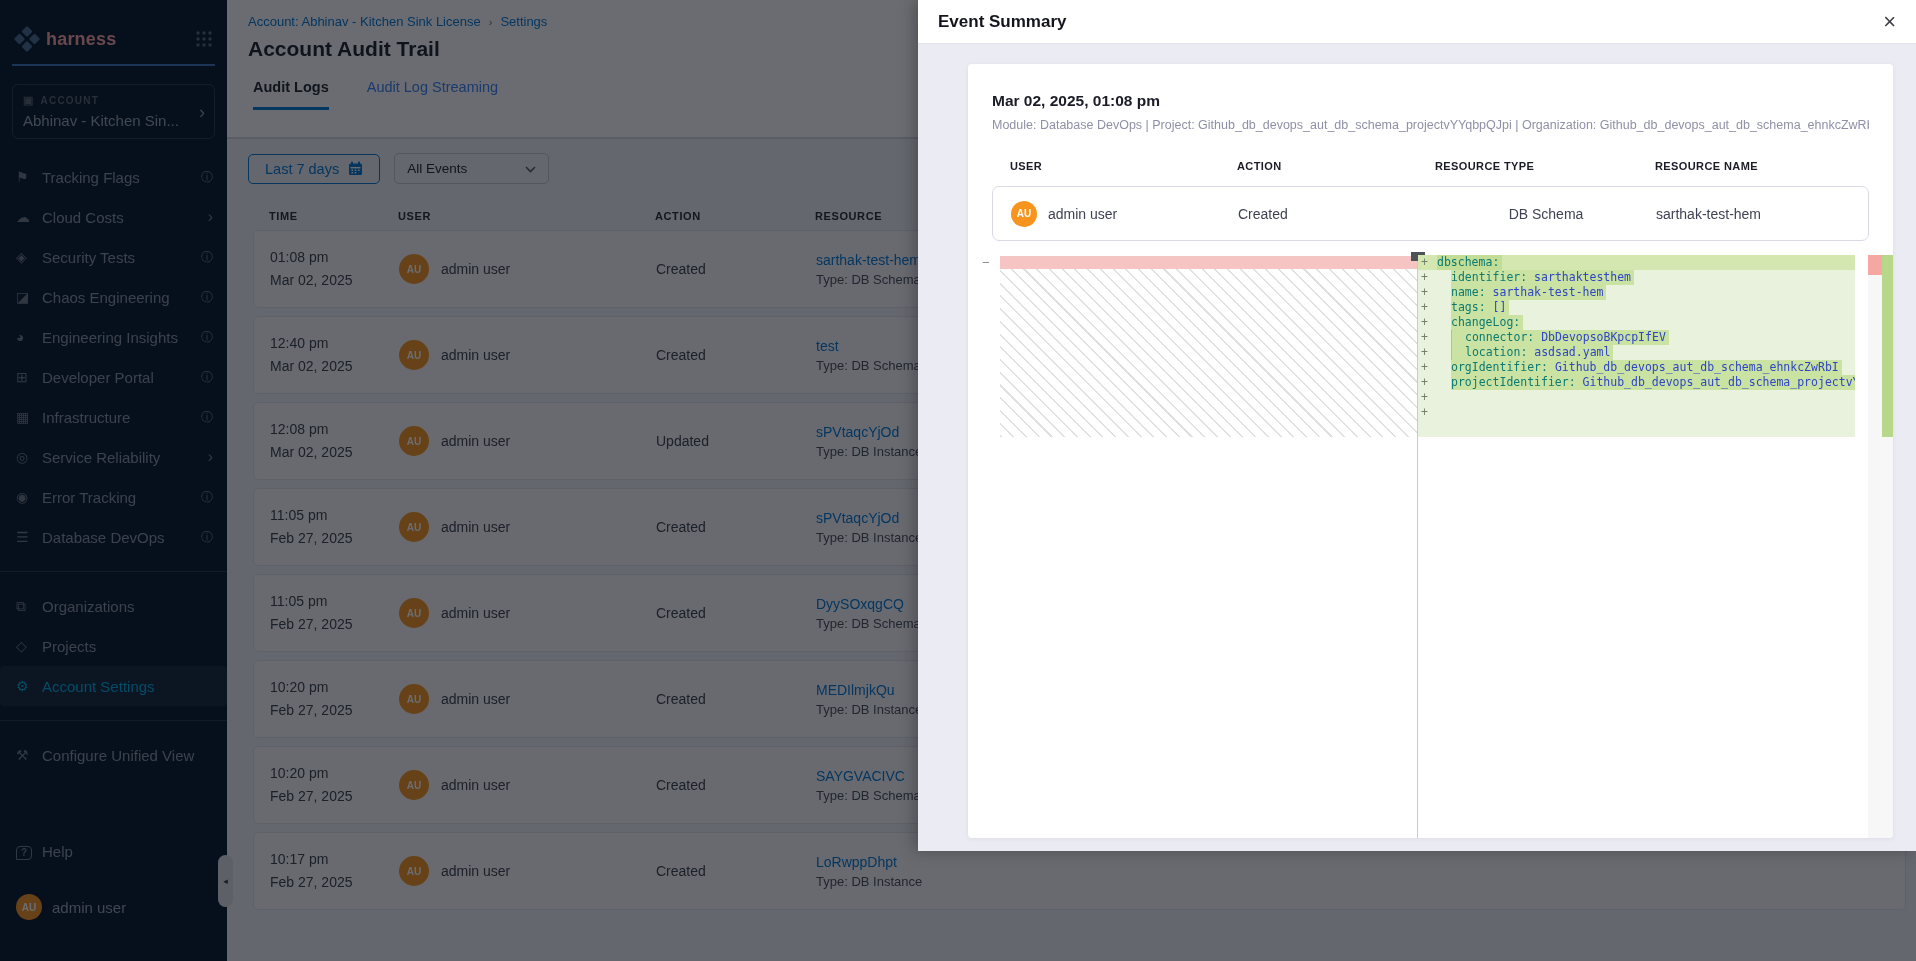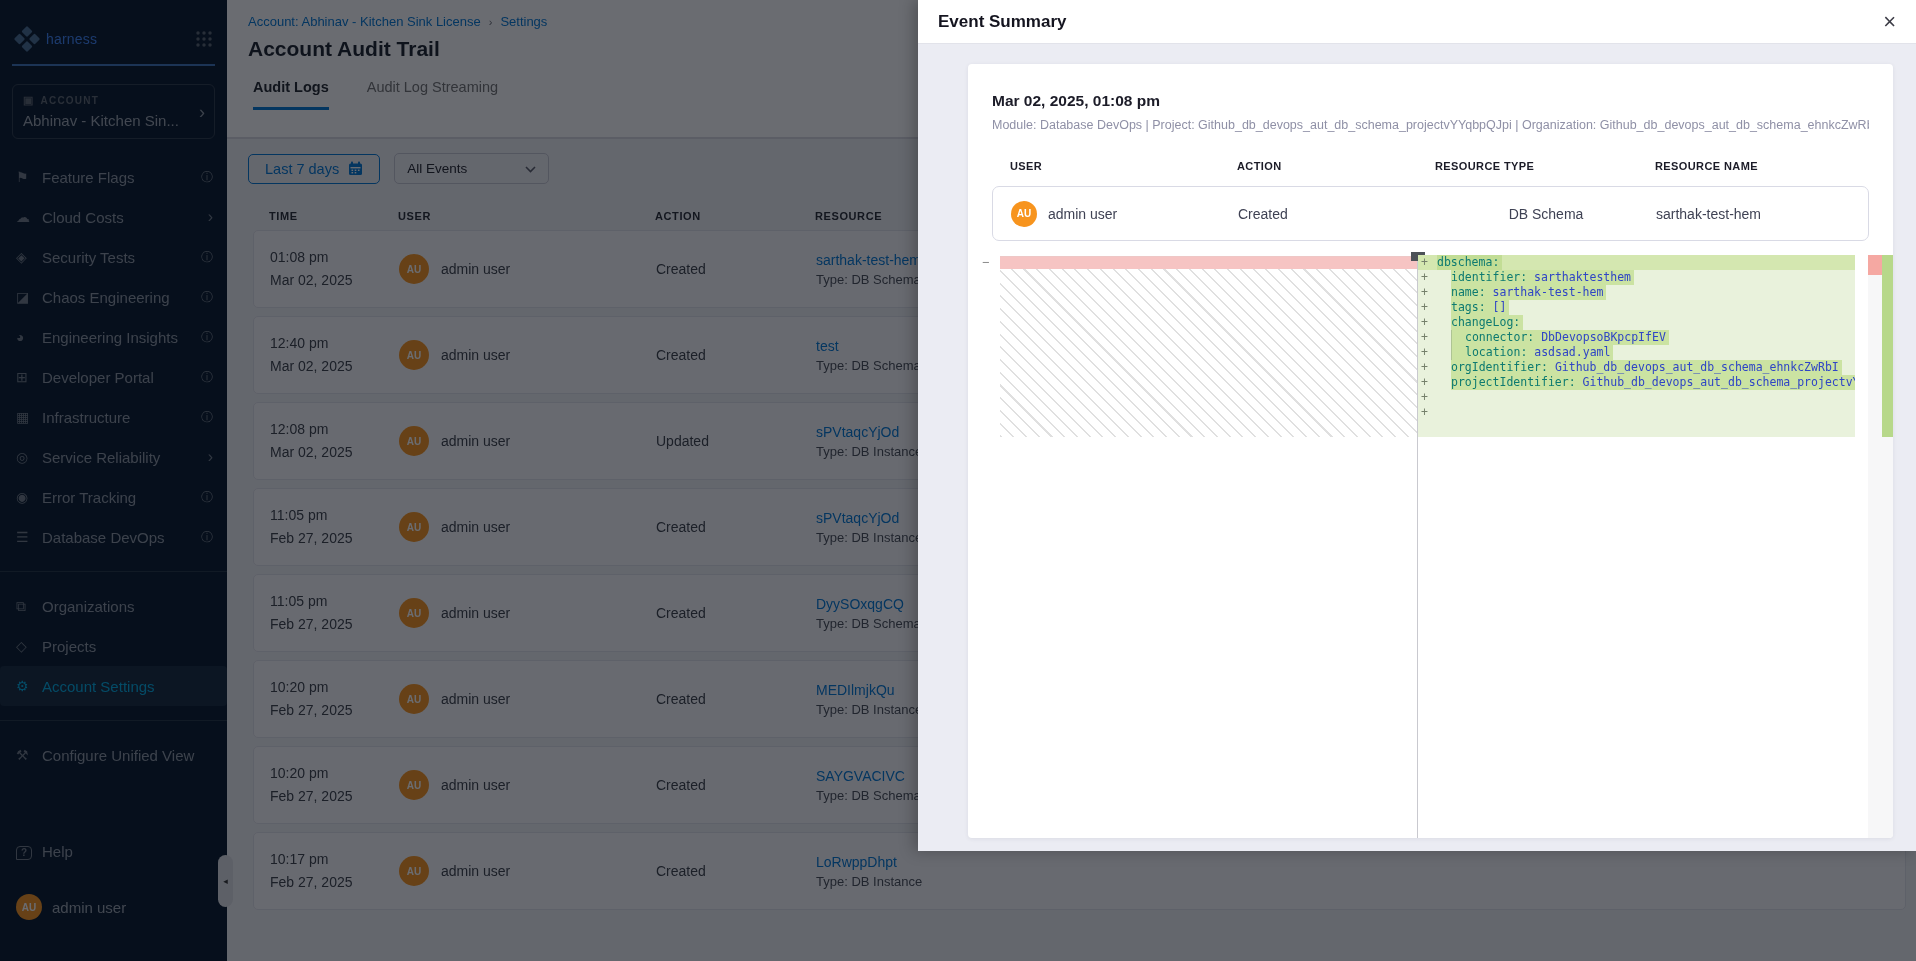--- a/index.html
+++ b/index.html
@@ -3,21 +3,21 @@
 <meta charset="utf-8">
 <style>
   * { margin:0; padding:0; box-sizing:border-box; }
   html,body { width:1916px; height:961px; overflow:hidden; font-family:"Liberation Sans", sans-serif; background:#fff; }
   body { position:relative; }
 
   
   .sidebar { position:absolute; left:0; top:0; width:227px; height:961px; background:#07182b; z-index:1; }
   .logo-row { display:flex; align-items:center; padding:26px 14px 0 14px; }
   .logo-mark { width:26px; height:26px; margin-right:6px; }
-  .logo-text { color:#3b82f6; font-size:14px; font-weight:normal; letter-spacing:.2px; flex:1; }
+  .logo-text { color:#fca5a5; font-size:18px; font-weight:bold; letter-spacing:.2px; flex:1; }
   .grid-icon { width:18px; height:18px; opacity:.8; }
   .logo-underline { height:2px; background:#3d74b8; margin:12px 12px 0 12px; }
   .account-box { margin:18px 12px 0 12px; border:1px solid #2c3a49; border-radius:6px; padding:9px 10px; position:relative; }
   .account-label { display:flex; align-items:center; gap:6px; color:#5d6670; font-size:10px; font-weight:bold; letter-spacing:1.2px; }
   .account-label .acct-icon { font-size:11px; color:#5d6670; }
   .account-name { color:#9ba4ae; font-size:15px; margin-top:5px; white-space:nowrap; overflow:hidden; }
   .account-chevron { position:absolute; right:9px; top:50%; transform:translateY(-50%); color:#8a94a0; font-size:18px; }
   .nav { margin-top:18px; }
   .nav-item { display:flex; align-items:center; height:40px; padding:0 14px 0 16px; color:#8d97a3; font-size:15px; cursor:pointer; }
   .nav-item .nav-glyph { width:26px; font-size:14px; color:#717c88; text-align:left; }
@@ -32,21 +32,21 @@
   .avatar { width:26px; height:26px; border-radius:50%; background:#f7941e; color:#fff; font-size:10px; font-weight:bold; display:flex; align-items:center; justify-content:center; }
   .collapse-handle { position:absolute; left:218px; top:855px; width:15px; height:52px; background:#dfe2e6; border-radius:8px; z-index:2; display:flex; align-items:center; justify-content:center; color:#333; font-size:9px; }
 
   
   .main { position:absolute; left:227px; top:0; right:0; bottom:0; background:#f1f2f6; z-index:1; }
   .main-header { background:#fff; padding:14px 0 0 21px; border-bottom:2px solid #d9dae1; height:139px; }
   .breadcrumb { font-size:13px; color:#0278d5; display:flex; gap:8px; align-items:center; }
   .breadcrumb .sep { color:#6b6d75; font-size:11px; }
   .page-title { font-size:21px; font-weight:bold; color:#1b212b; margin-top:8px; }
   .tabs { display:flex; gap:38px; margin-top:18px; padding-left:5px; }
-  .tab { font-size:14.5px; color:#737373; padding-bottom:12px; cursor:pointer; }
+  .tab { font-size:14.5px; color:#3b82f6; padding-bottom:12px; cursor:pointer; }
   .tab.active { color:#22272d; font-weight:bold; border-bottom:3px solid #0278d5; }
   .filter-row { display:flex; gap:14px; padding:14px 0 0 21px; align-items:center; }
   .date-btn { display:inline-flex; align-items:center; gap:9px; border:1px solid #0278d5; color:#0278d5; border-radius:5px; font-size:14.5px; padding:6px 16px; background:transparent; }
   .event-select { display:inline-flex; align-items:center; justify-content:space-between; width:155px; border:1px solid #c6c8d2; color:#23262e; border-radius:5px; font-size:13.5px; padding:7px 12px; background:transparent; }
   .event-select .dd { color:#5a5e6a; font-size:11px; }
 
   .audit-table { padding:26px 0 0 26px; }
   .t-head { display:flex; font-size:11px; font-weight:bold; color:#272b33; letter-spacing:.6px; padding-left:16px; }
   .t-head .c-time { width:129px; } .t-head .c-user { width:257px; } .t-head .c-action { width:160px; } .t-head .c-res { flex:1; }
   .t-row { background:#fbfbfd; border:1px solid #e2e3ea; border-radius:5px; margin-top:8px; height:78px; display:flex; align-items:center; padding-left:16px; margin-right:10px; }
@@ -137,21 +137,21 @@
       <span class="acct-icon">▣</span>
       <span>ACCOUNT</span>
     </div>
     <div class="account-name">Abhinav - Kitchen Sin...</div>
     <span class="account-chevron">›</span>
   </div>
 
   <div class="nav">
     <div class="nav-item">
       <span class="nav-glyph">⚑</span>
-      <span class="nav-label">Feature Flags</span>
+      <span class="nav-label">Tracking Flags</span>
       <span class="nav-trail">ⓘ</span>
     </div>
     <div class="nav-item">
       <span class="nav-glyph">☁</span>
       <span class="nav-label">Cloud Costs</span>
       <span class="nav-trail chev">›</span>
     </div>
     <div class="nav-item">
       <span class="nav-glyph">◈</span>
       <span class="nav-label">Security Tests</span>

